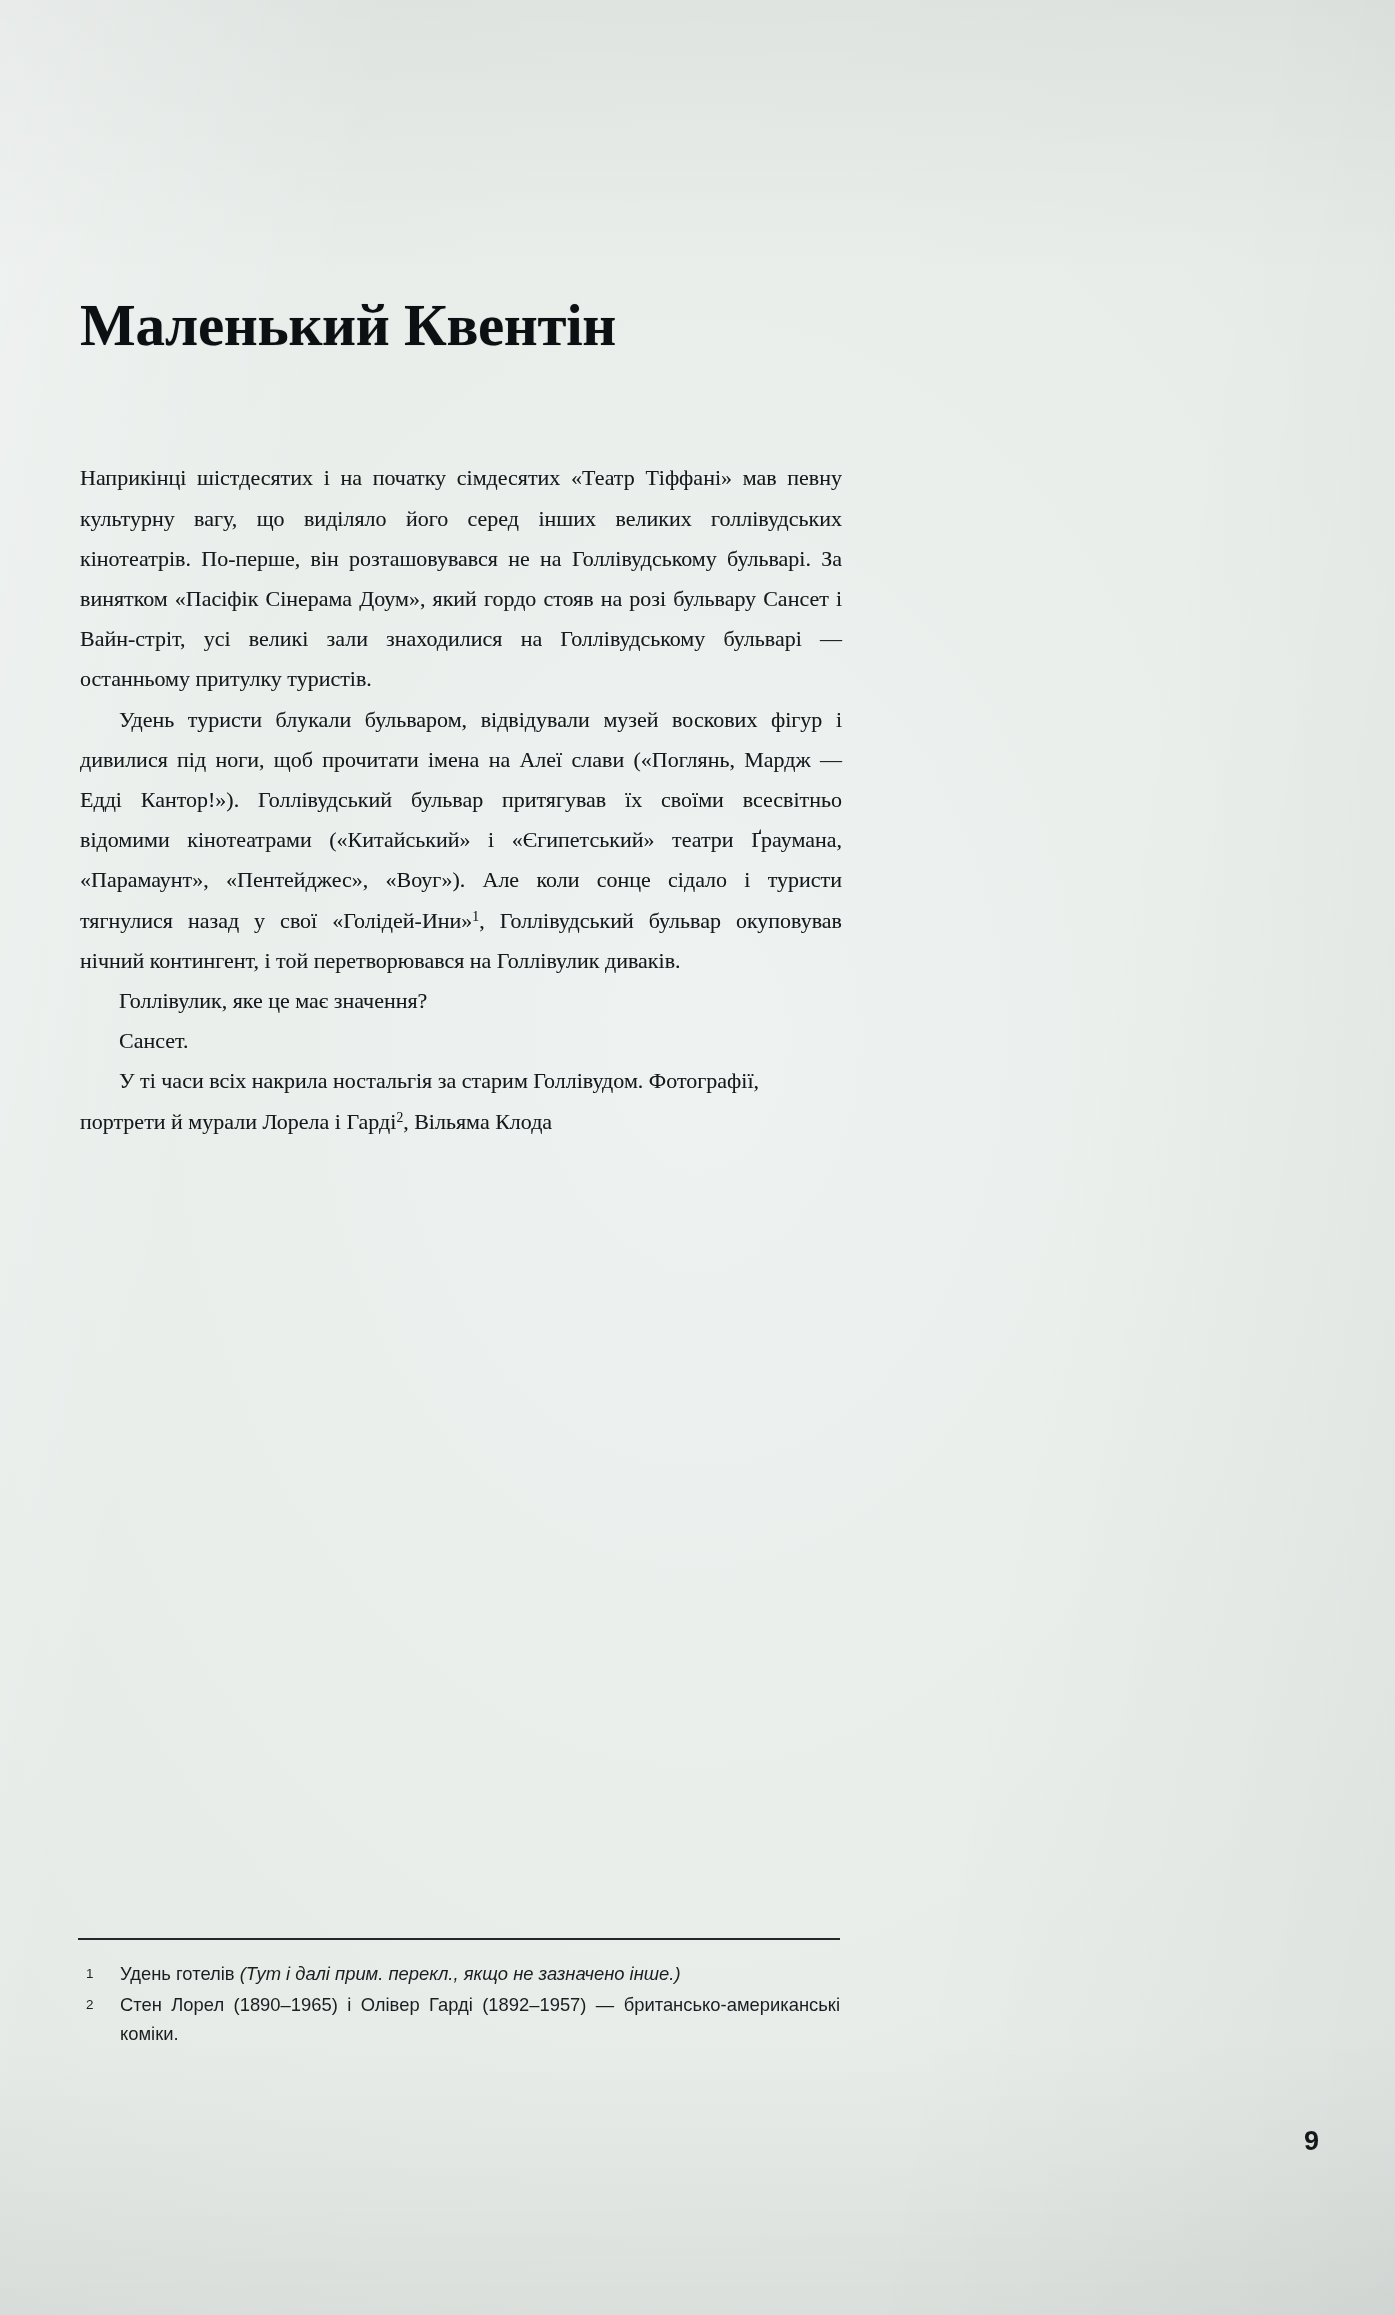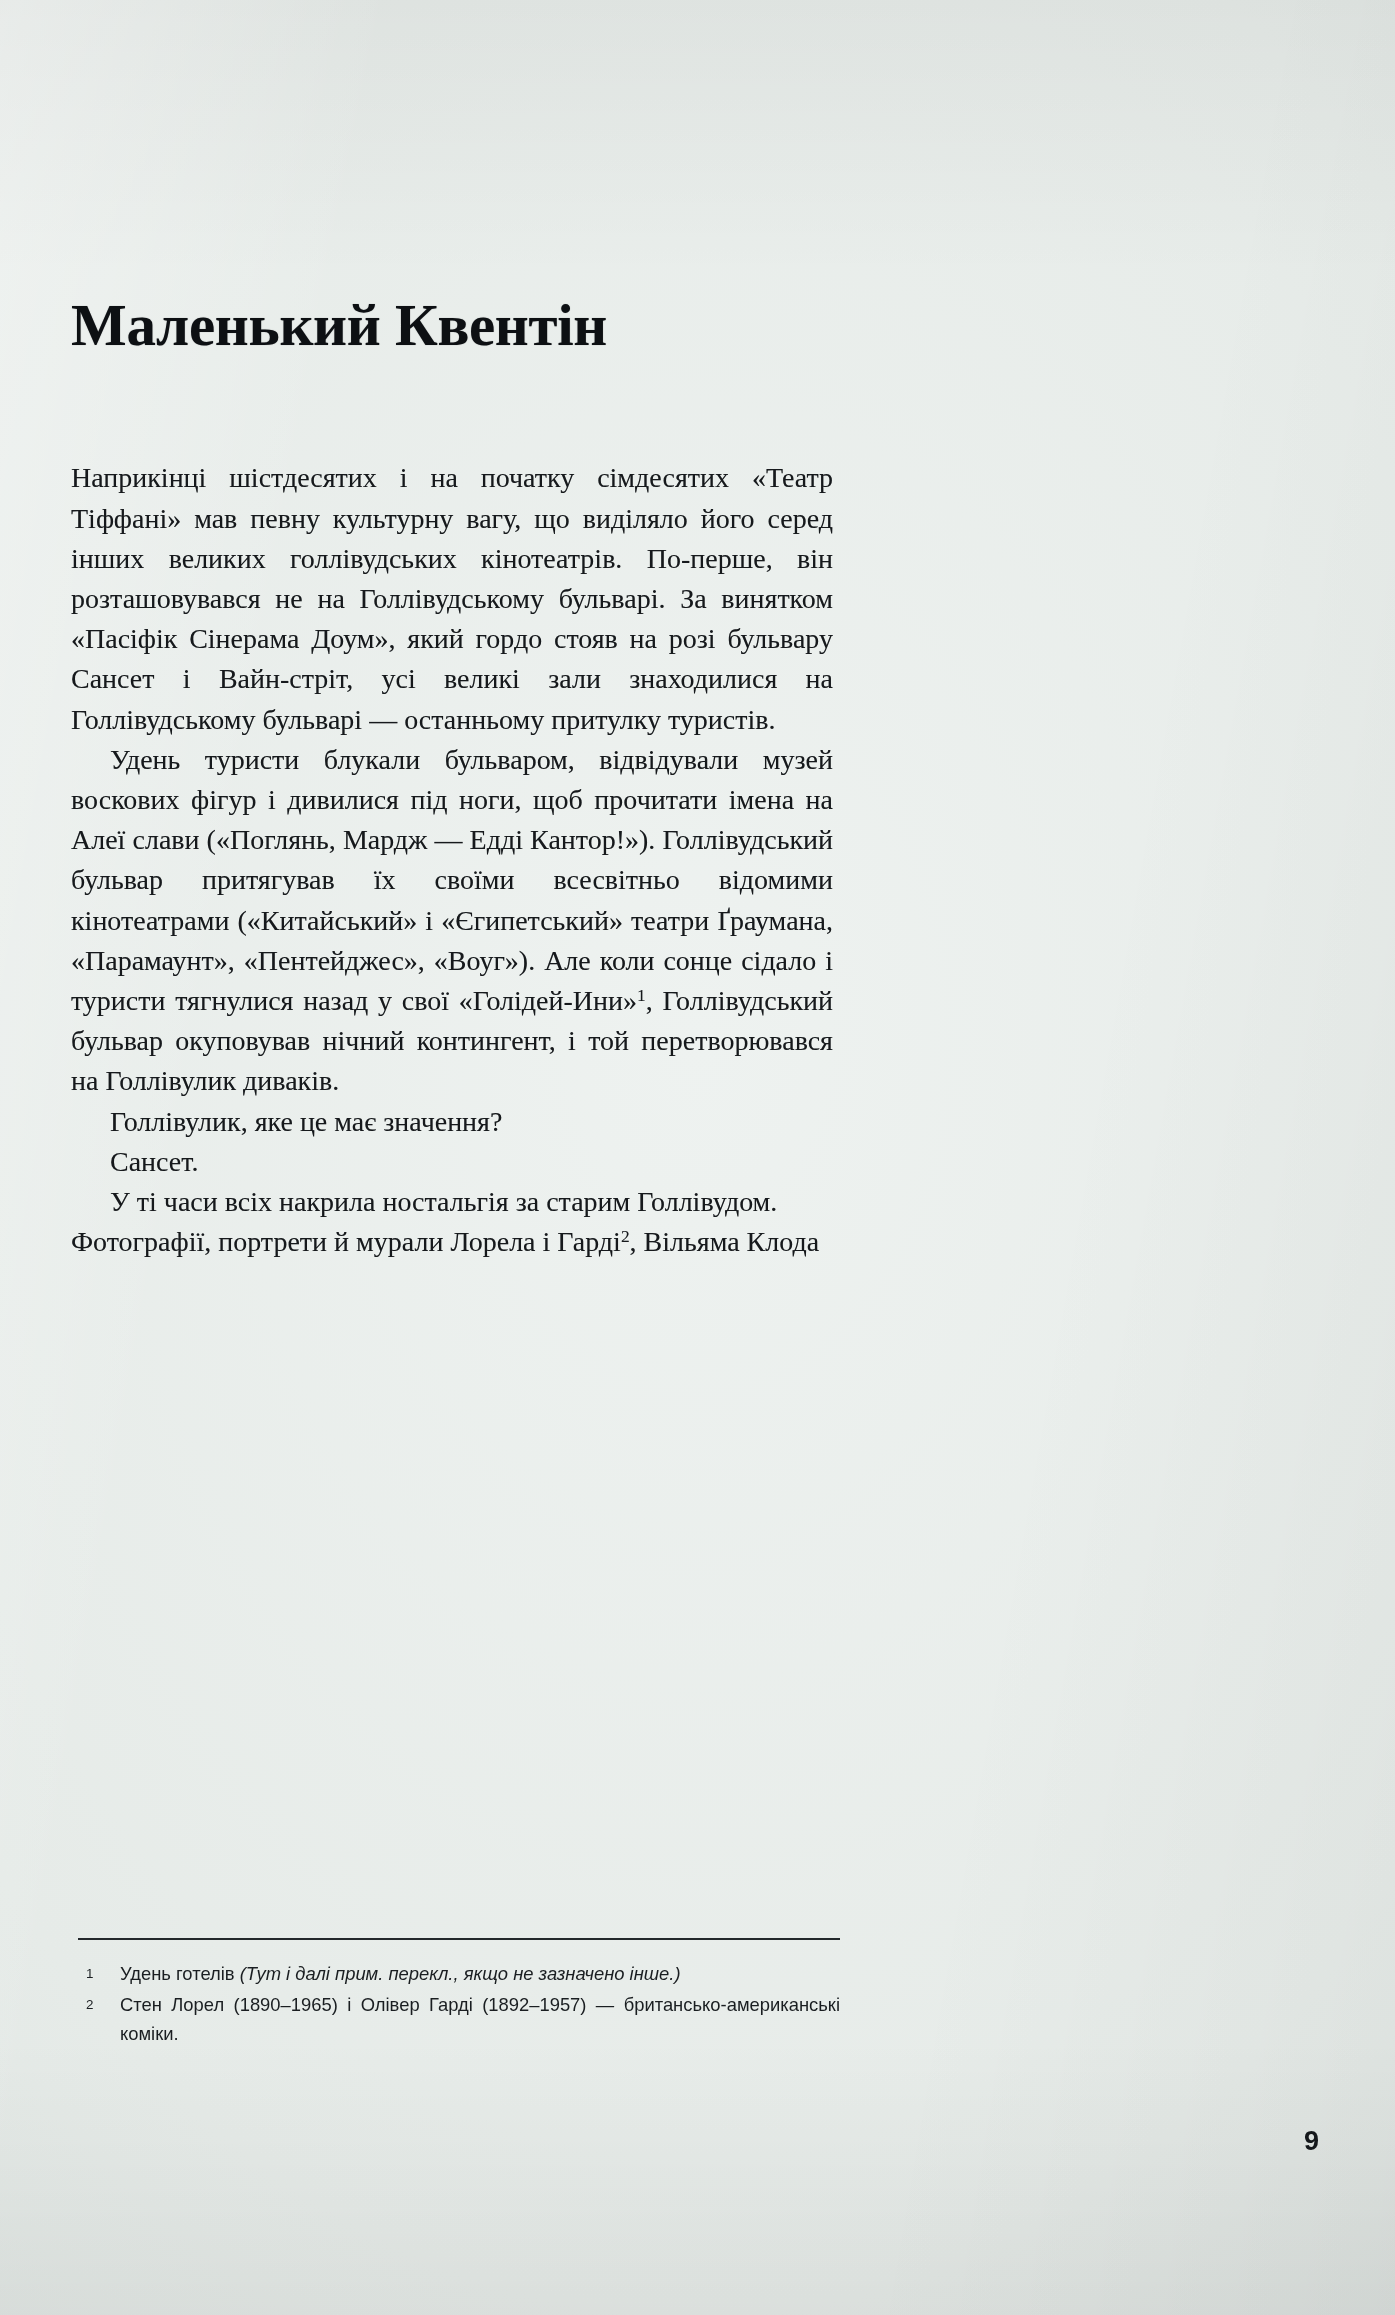--- a/index.html
+++ b/index.html
@@ -36,21 +36,21 @@
   }
 
   .page {
     position: absolute;
     inset: 0;
     padding: 0;
   }
 
   .content {
     position: absolute;
-    left: 71px;
+    left: 80px;
     top: 0;
     width: 762px;
   }
 
   
   .chapter-title {
     margin: 0;
     padding-top: 288px;
     font-family: "Liberation Serif", "DejaVu Serif", serif;
     font-weight: bold;
@@ -65,21 +65,21 @@
     white-space: nowrap;
   }
 
   
   .body-text {
     margin-top: 96px;
   }
 
   .body-text p {
     margin: 0;
-    font-size: 28px;
+    font-size: 22px;
     line-height: 40.2px;
     text-align: justify;
     text-justify: inter-word;
     text-indent: 39px;
     color: #16191c;
     -webkit-font-smoothing: antialiased;
     text-shadow: 0 0 0.6px rgba(22,25,28,0.28);
   }
   .body-text p.no-indent {
     text-indent: 0;

